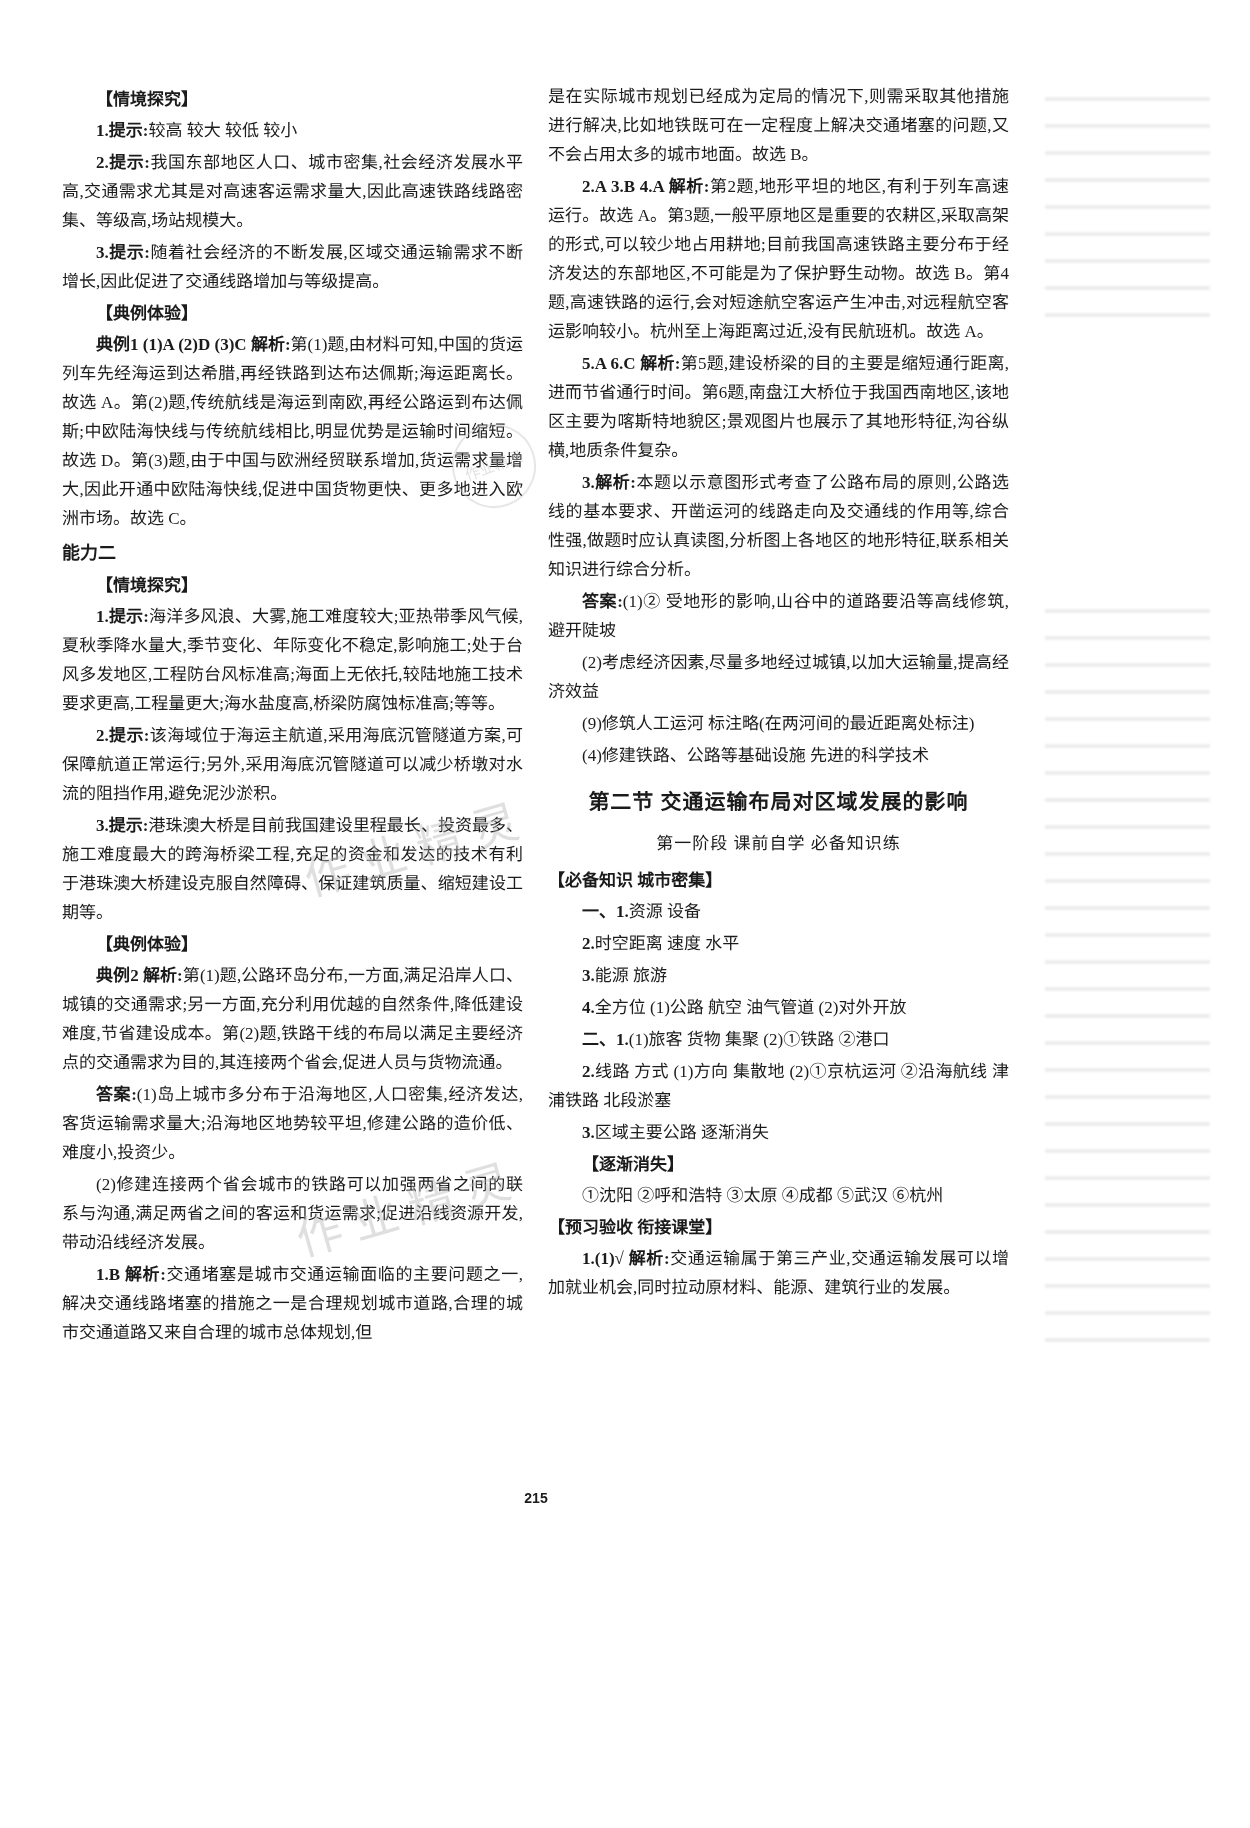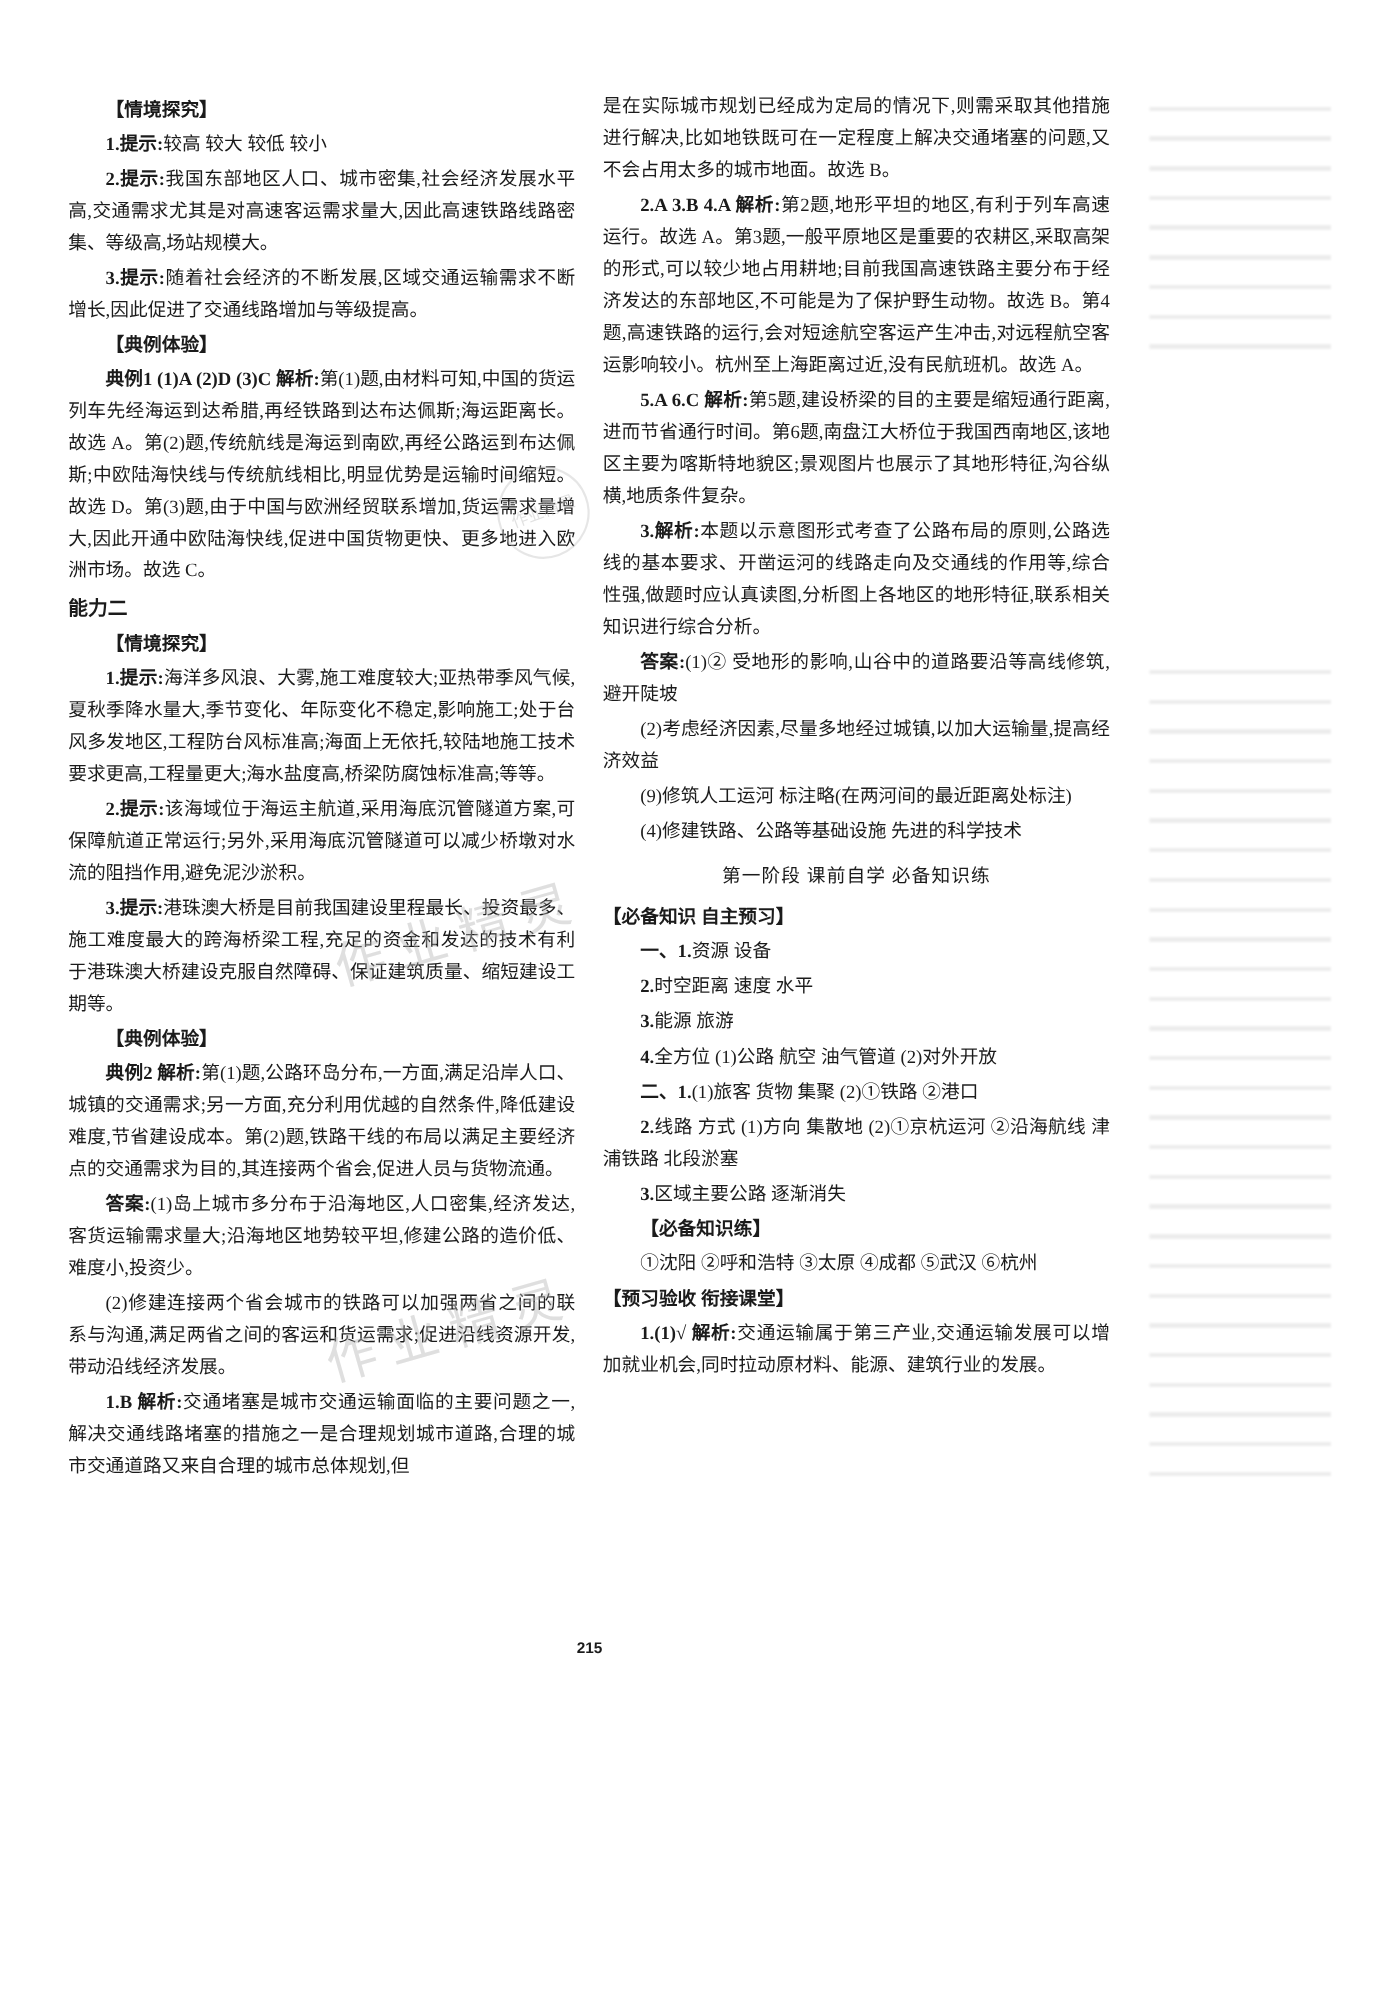--- a/index.html
+++ b/index.html
@@ -94,30 +94,31 @@
     <div class="col-divider"></div>
     <div class="column" id="col-right">
         <div class="para flush">是在实际城市规划已经成为定局的情况下,则需采取其他措施进行解决,比如地铁既可在一定程度上解决交通堵塞的问题,又不会占用太多的城市地面。故选 B。</div>
         <div class="para"><span class="lead">2.A 3.B 4.A 解析:</span>第2题,地形平坦的地区,有利于列车高速运行。故选 A。第3题,一般平原地区是重要的农耕区,采取高架的形式,可以较少地占用耕地;目前我国高速铁路主要分布于经济发达的东部地区,不可能是为了保护野生动物。故选 B。第4题,高速铁路的运行,会对短途航空客运产生冲击,对远程航空客运影响较小。杭州至上海距离过近,没有民航班机。故选 A。</div>
         <div class="para"><span class="lead">5.A 6.C 解析:</span>第5题,建设桥梁的目的主要是缩短通行距离,进而节省通行时间。第6题,南盘江大桥位于我国西南地区,该地区主要为喀斯特地貌区;景观图片也展示了其地形特征,沟谷纵横,地质条件复杂。</div>
         <div class="para"><span class="lead">3.解析:</span>本题以示意图形式考查了公路布局的原则,公路选线的基本要求、开凿运河的线路走向及交通线的作用等,综合性强,做题时应认真读图,分析图上各地区的地形特征,联系相关知识进行综合分析。</div>
         <div class="para"><span class="lead">答案:</span>(1)② 受地形的影响,山谷中的道路要沿等高线修筑,避开陡坡</div>
         <div class="para">(2)考虑经济因素,尽量多地经过城镇,以加大运输量,提高经济效益</div>
         <div class="para">(9)修筑人工运河 标注略(在两河间的最近距离处标注)</div>
         <div class="para">(4)修建铁路、公路等基础设施 先进的科学技术</div>
+        <div class="section">第二节 交通运输布局对区域发展的影响</div>
         <div class="stage">第一阶段 课前自学 必备知识练</div>
-        <div class="bracket flush">【必备知识 自主预习】</div>
+        <div class="bracket flush">【必备知识 城市密集】</div>
         <div class="para"><span class="lead">一、1.</span>资源 设备</div>
         <div class="para"><span class="lead">2.</span>时空距离 速度 水平</div>
         <div class="para"><span class="lead">3.</span>能源 旅游</div>
         <div class="para"><span class="lead">4.</span>全方位 (1)公路 航空 油气管道 (2)对外开放</div>
         <div class="para"><span class="lead">二、1.</span>(1)旅客 货物 集聚 (2)①铁路 ②港口</div>
         <div class="para"><span class="lead">2.</span>线路 方式 (1)方向 集散地 (2)①京杭运河 ②沿海航线 津浦铁路 北段淤塞</div>
         <div class="para"><span class="lead">3.</span>区域主要公路 逐渐消失</div>
-        <div class="bracket">【必备知识练】</div>
+        <div class="bracket">【逐渐消失】</div>
         <div class="para">①沈阳 ②呼和浩特 ③太原 ④成都 ⑤武汉 ⑥杭州</div>
         <div class="bracket flush">【预习验收 衔接课堂】</div>
         <div class="para"><span class="lead">1.(1)√ 解析:</span>交通运输属于第三产业,交通运输发展可以增加就业机会,同时拉动原材料、能源、建筑行业的发展。</div>
       </div>
   </div>
 
   <div class="wm wm-text" id="wm1">作业精灵</div>
   <div class="wm wm-text" id="wm2">作业精灵</div>
   <div class="wm wm-stamp" id="wm-stamp">
     <span>作业精灵</span>

